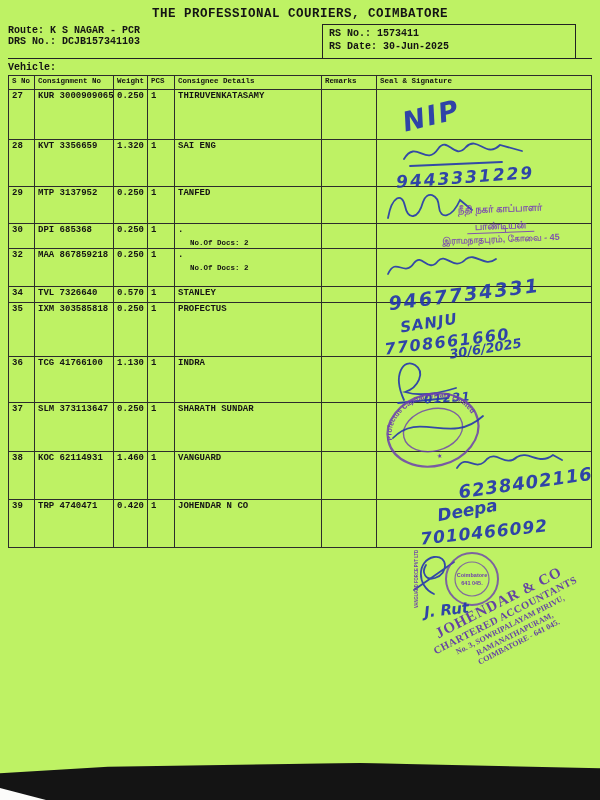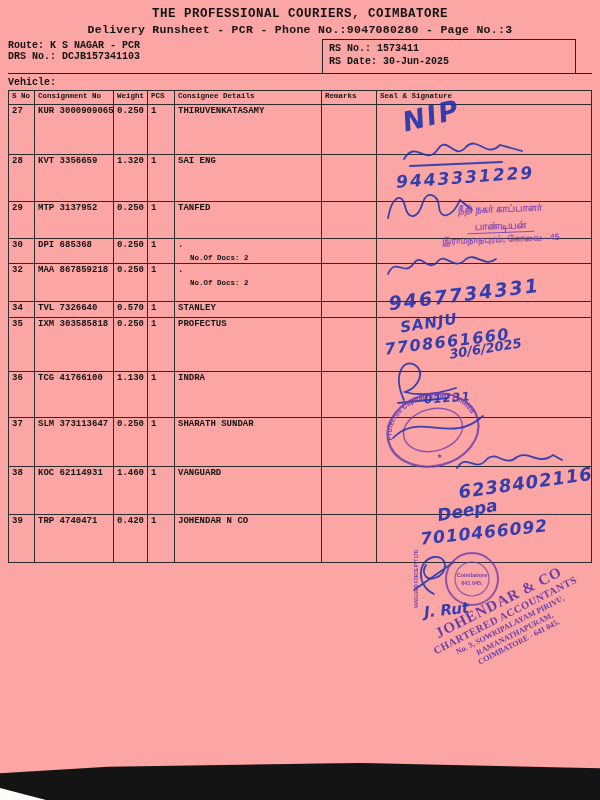--- a/index.html
+++ b/index.html
@@ -1,16 +1,16 @@
 <!DOCTYPE html>
 <html><head>
 <meta charset="utf-8">
 <style>
   html,body{margin:0;padding:0;background:#d9d9d9;}
-  .page{position:relative;width:600px;height:800px;background:#fca5a5;overflow:hidden;
+  .page{position:relative;width:600px;height:800px;background:#bef264;overflow:hidden;
         font-family:"Liberation Mono","DejaVu Sans Mono",monospace;color:#141414;}
   
   .title{text-align:center;padding-top:7px;font-weight:bold;font-size:12.5px;letter-spacing:.5px;}
   .subtitle{text-align:center;font-weight:bold;font-size:11.5px;margin-top:2px;letter-spacing:.3px;}
   .meta{position:relative;margin:4px 8px 0;height:33px;border-bottom:1.5px solid #222;
         font-size:10px;font-weight:bold;}
   .meta-line{line-height:11px;}
   .meta-box{position:absolute;right:16px;top:-1px;width:254px;height:34px;border:1.5px solid #222;
         border-bottom:none;box-sizing:border-box;padding:2px 0 0 6px;}
   .meta-box div{line-height:13px;}
@@ -72,21 +72,20 @@
        box-shadow:0 -4px 6px rgba(0,0,0,.25);}
   .scan-notch{position:absolute;left:0;top:788px;width:46px;height:12px;background:#fcfcfa;
        clip-path:polygon(0 100%,100% 100%,0 0);}
 </style>
 </head>
 <body>
 
 <div class="page">
 
   <div class="title">THE PROFESSIONAL COURIERS, COIMBATORE</div>
-  <div class="subtitle">Delivery Runsheet - PCR - Phone No.:9047080280 - Page No.:3</div>
 
   <div class="meta">
     <div class="meta-line">Route: K S NAGAR - PCR</div>
     <div class="meta-line">DRS No.: DCJB157341103</div>
     <div class="meta-box">
       <div>RS No.: 1573411</div>
       <div>RS Date: 30-Jun-2025</div>
     </div>
   </div>
   <div class="vehicle">Vehicle:</div>

